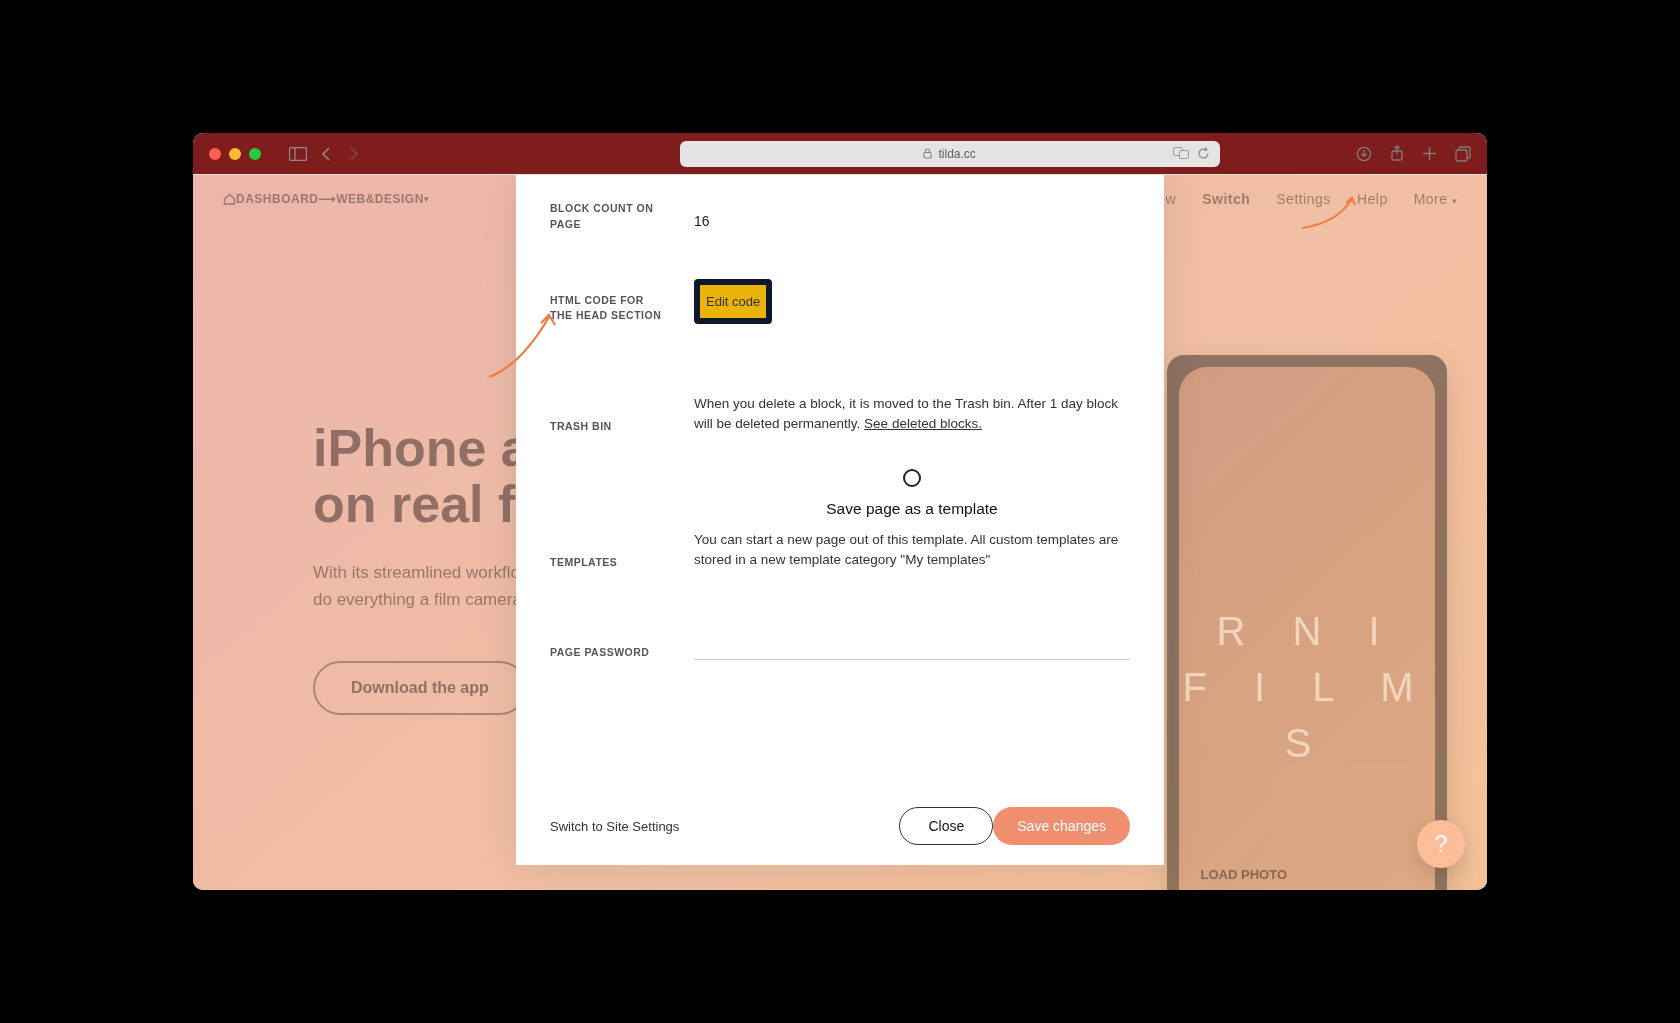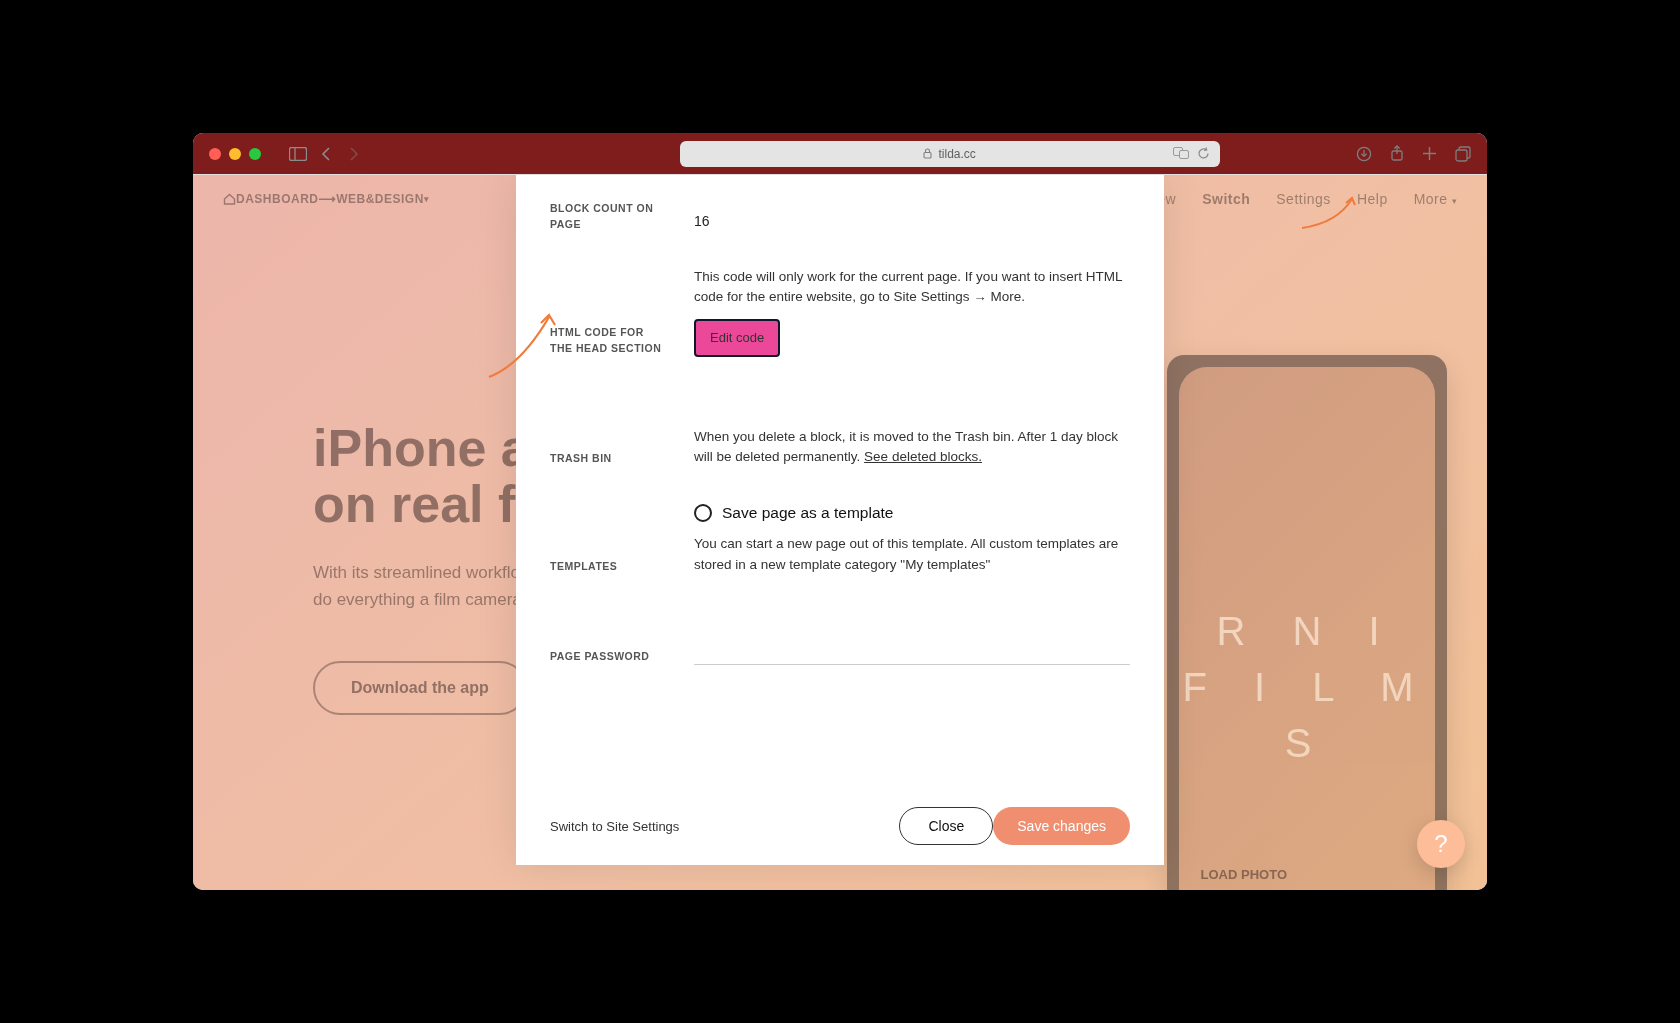--- a/index.html
+++ b/index.html
@@ -142,25 +142,25 @@
     flex: 0 0 115px;
     font-size: 10.5px;
     letter-spacing: 0.5px;
     color: #555;
     font-weight:600;
     line-height:1.5;
   }
   .mrow .content { flex:1; font-size:13.5px; color:#333; line-height:1.5;}
   .mrow .content .count { font-size:14px; color:#222; }
   .btn-outline {
-    display:inline-block; border:2px solid #0f172a; border-radius:4px; padding:7px 14px; font-size:13px; color:#333;
-    background:#ec4899;
+    display:inline-block; border:6px solid #0f172a; border-radius:4px; padding:7px 6px; font-size:13px; color:#333;
+    background:#eab308;
   }
   .link { text-decoration: underline; }
-  .radio-row { display:flex; align-items:center; gap:10px; margin-bottom:10px;}
+  .radio-row { display:flex; align-items:center; gap:10px; margin-bottom:10px;flex-direction:column;}
   .radio-circle { width:18px; height:18px; border:2px solid #222; border-radius:50%; }
   .radio-label { font-size:15.5px; color:#111; }
   .passline { border:none; border-bottom:1px solid #ccc; width:100%; height:26px; font-size:14px; outline:none; background:transparent;}
   
   .modal-footer {
     position:absolute; left:34px; right:34px; bottom:20px;
     display:flex; align-items:center;
   }
   .switchlink { font-size:13px; color:#333; }
   .footer-btns { margin-left:auto; display:flex; }
@@ -292,21 +292,20 @@
         </svg>
 
       <div class="mrow">
         <div class="label">BLOCK COUNT ON PAGE</div>
         <div class="content"><span class="count">16</span></div>
       </div>
 
       <div class="mrow">
         <div class="label">HTML CODE FOR THE HEAD SECTION</div>
         <div class="content">
-          <div>This code will only work for the current page. If you want to insert HTML code for the entire website, go to Site Settings → More.</div>
           <div style="height:12px"></div>
           <span class="btn-outline">Edit code</span>
         </div>
       </div>
 
       <div style="height:36px"></div>
 
       <div class="mrow">
         <div class="label">TRASH BIN</div>
         <div class="content">

